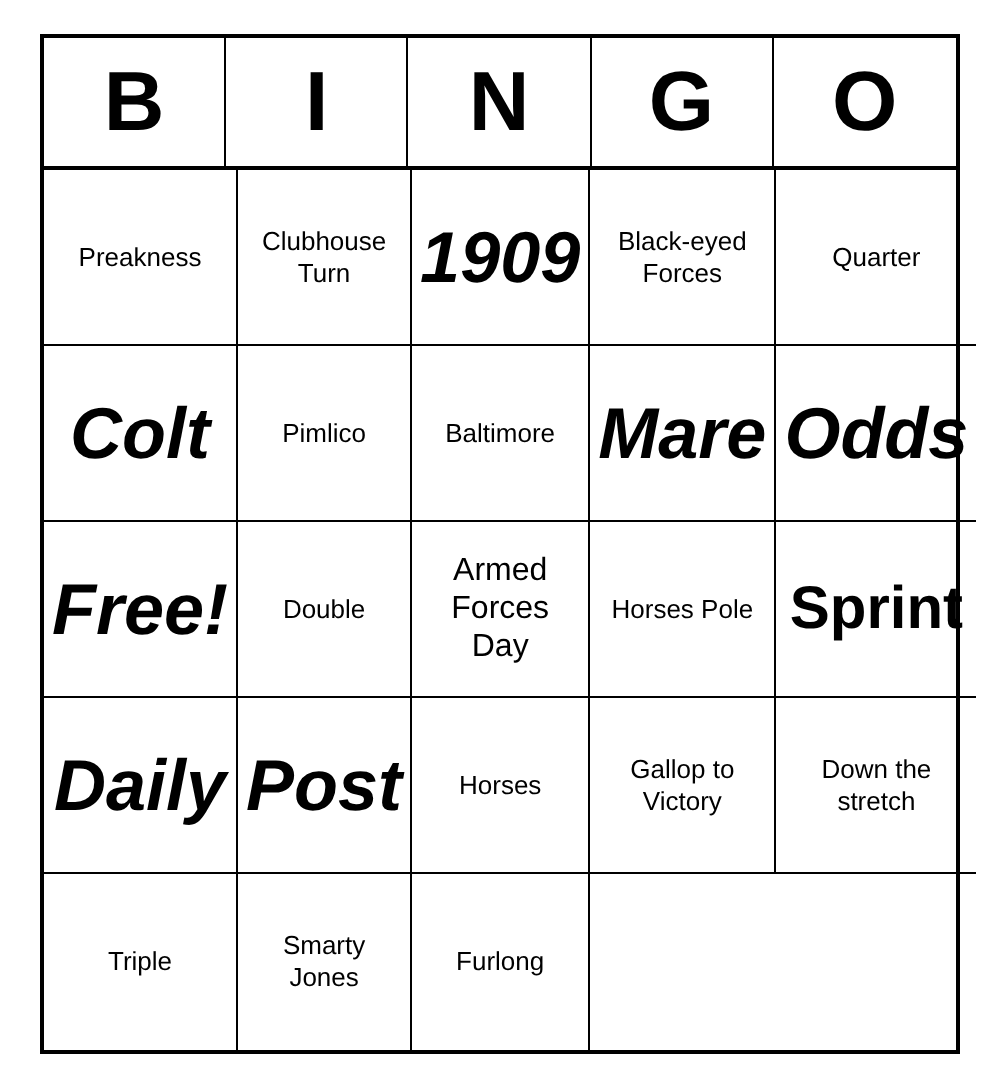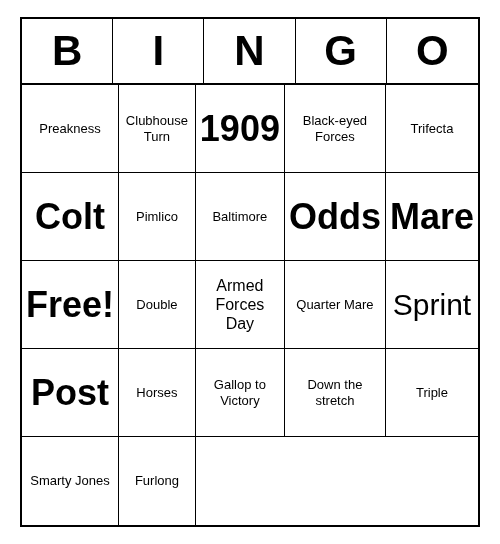--- a/index.html
+++ b/index.html
@@ -50,22 +50,22 @@
       border-right: none;
     }
     .bingo-cell:nth-child(n+21) {
       border-bottom: none;
     }
     .bingo-cell span {
       display: block;
       line-height: 1.2;
     }
     .size-normal { font-size: 13px; }
-    .size-large { font-size: 30px; font-weight: normal; }
-    .size-xlarge { font-size: 36px; font-weight: bold; }
+    .size-large { font-size: 30px; font-weight: bold; }
+    .size-xlarge { font-size: 36px; font-weight: bold; font-style: italic; }
     .size-medium { font-size: 20px; }
     .size-small { font-size: 16px; }
   </style>
 </head>
 <body>
 
 <div class="bingo-card">
   <div class="bingo-header">
   <div class="bingo-header-cell">B</div>
       <div class="bingo-header-cell">I</div>
@@ -80,51 +80,54 @@
       <div class="bingo-cell">
         <span class="size-normal">Clubhouse Turn</span>
       </div>
       <div class="bingo-cell">
         <span class="size-xlarge">1909</span>
       </div>
       <div class="bingo-cell">
         <span class="size-normal">Black-eyed Forces</span>
       </div>
       <div class="bingo-cell">
-        <span class="size-normal">Trifecta</span>
+        <span class="size-normal">Quarter</span>
       </div>
       <div class="bingo-cell">
         <span class="size-xlarge">Colt</span>
       </div>
       <div class="bingo-cell">
         <span class="size-normal">Pimlico</span>
       </div>
       <div class="bingo-cell">
         <span class="size-normal">Baltimore</span>
       </div>
       <div class="bingo-cell">
-        <span class="size-xlarge">Odds</span>
+        <span class="size-xlarge">Mare</span>
       </div>
       <div class="bingo-cell">
-        <span class="size-xlarge">Mare</span>
+        <span class="size-xlarge">Odds</span>
       </div>
       <div class="bingo-cell">
         <span class="size-xlarge">Free!</span>
       </div>
       <div class="bingo-cell">
         <span class="size-normal">Double</span>
       </div>
       <div class="bingo-cell">
         <span class="size-small">Armed Forces Day</span>
       </div>
       <div class="bingo-cell">
-        <span class="size-normal">Quarter Mare</span>
+        <span class="size-normal">Horses Pole</span>
       </div>
       <div class="bingo-cell">
         <span class="size-large">Sprint</span>
+      </div>
+      <div class="bingo-cell">
+        <span class="size-xlarge">Daily</span>
       </div>
       <div class="bingo-cell">
         <span class="size-xlarge">Post</span>
       </div>
       <div class="bingo-cell">
         <span class="size-normal">Horses</span>
       </div>
       <div class="bingo-cell">
         <span class="size-normal">Gallop to Victory</span>
       </div>

